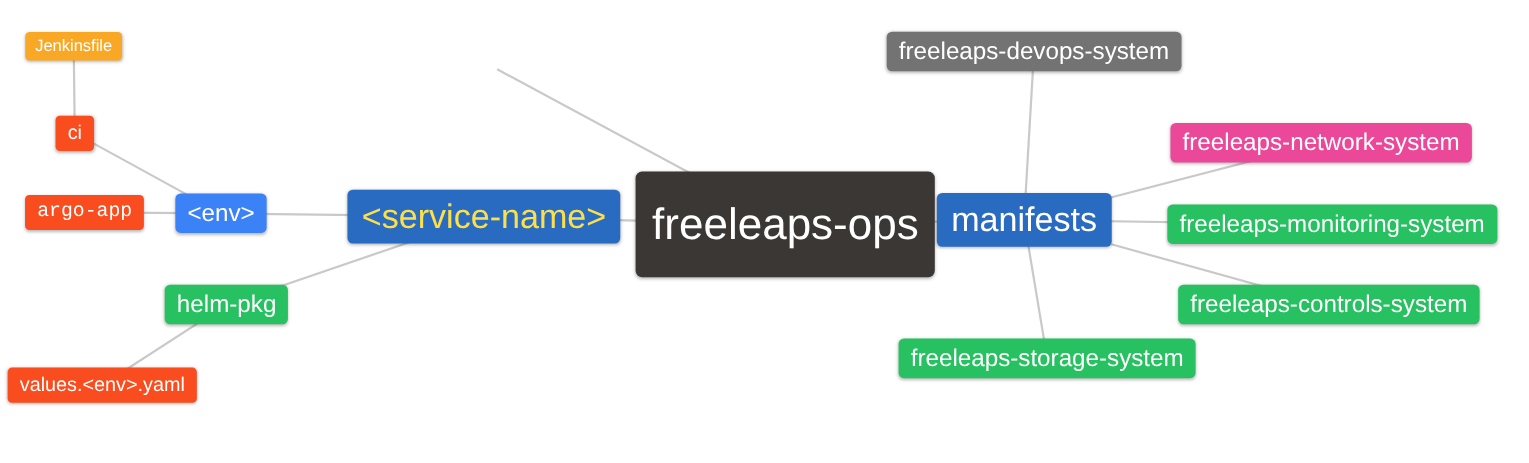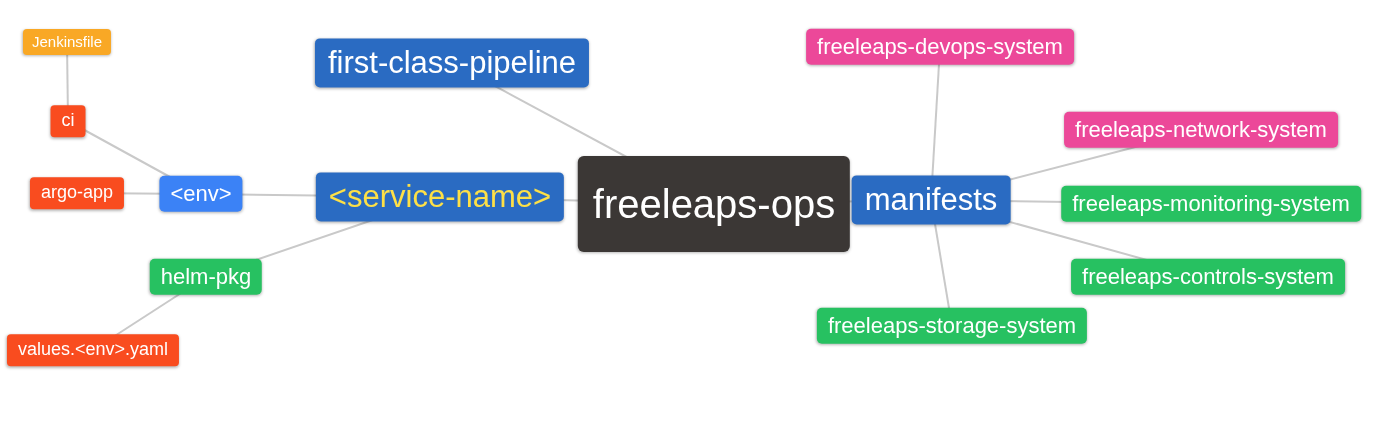--- a/index.html
+++ b/index.html
@@ -77,37 +77,36 @@
       <line x1="1201" y1="130" x2="931" y2="200" stroke="#c9c9c9" stroke-width="2"></line>
       <line x1="1211" y1="204" x2="931" y2="200" stroke="#c9c9c9" stroke-width="2"></line>
       <line x1="1208" y1="277" x2="931" y2="200" stroke="#c9c9c9" stroke-width="2"></line>
       <line x1="952" y1="326" x2="931" y2="200" stroke="#c9c9c9" stroke-width="2"></line>
     </svg>
 
   <div class="node lvl4" id="n-jenkinsfile" style="background: rgb(249, 168, 37); color: rgb(255, 255, 255);">Jenkinsfile</div>
 
   <div class="node lvl3" id="n-ci" style="background: rgb(249, 76, 31); color: rgb(255, 255, 255);">ci</div>
 
-  <div class="node lvl3" id="n-argo_app" style="background: rgb(249, 76, 31); color: rgb(255, 255, 255);">argo-app</div>
+  <div class="node lvl3" id="n-argo_app" style="background: rgb(249, 76, 31); color: rgb(255, 255, 255); font-family: Liberation Mono, monospace;">argo-app</div>
 
   <div class="node lvl2" id="n-env" style="background: #3b82f6; color: rgb(255, 255, 255);">&lt;env&gt;</div>
 
   <div class="node lvl2" id="n-helm_pkg" style="background: rgb(39, 193, 97); color: rgb(255, 255, 255);">helm-pkg</div>
 
   <div class="node lvl3" id="n-values_env_yaml" style="background: rgb(249, 76, 31); color: rgb(255, 255, 255);">values.&lt;env&gt;.yaml</div>
 
-  <div class="node lvl1" id="n-first_class_pipeline" style="background: rgb(42, 107, 194); color: rgb(255, 255, 255);">first-class-pipeline</div>
 
   <div class="node lvl1" id="n-service_name" style="background: rgb(42, 107, 194); color: #fde047;">&lt;service-name&gt;</div>
 
   <div class="node lvl0" id="n-freeleaps_ops" style="background: rgb(59, 55, 53); color: rgb(255, 255, 255);">freeleaps-ops</div>
 
   <div class="node lvl1" id="n-manifests" style="background: rgb(42, 107, 194); color: rgb(255, 255, 255);">manifests</div>
 
-  <div class="node lvl2" id="n-devops_system" style="background: #ec4899; color: rgb(255, 255, 255);">freeleaps-devops-system</div>
+  <div class="node lvl2" id="n-devops_system" style="background: #737373; color: rgb(255, 255, 255);">freeleaps-devops-system</div>
 
   <div class="node lvl2" id="n-network_system" style="background: #ec4899; color: rgb(255, 255, 255);">freeleaps-network-system</div>
 
   <div class="node lvl2" id="n-monitoring_system" style="background: rgb(39, 193, 97); color: rgb(255, 255, 255);">freeleaps-monitoring-system</div>
 
   <div class="node lvl2" id="n-controls_system" style="background: rgb(39, 193, 97); color: rgb(255, 255, 255);">freeleaps-controls-system</div>
 
   <div class="node lvl2" id="n-storage_system" style="background: rgb(39, 193, 97); color: rgb(255, 255, 255);">freeleaps-storage-system</div>
 
 </div>

